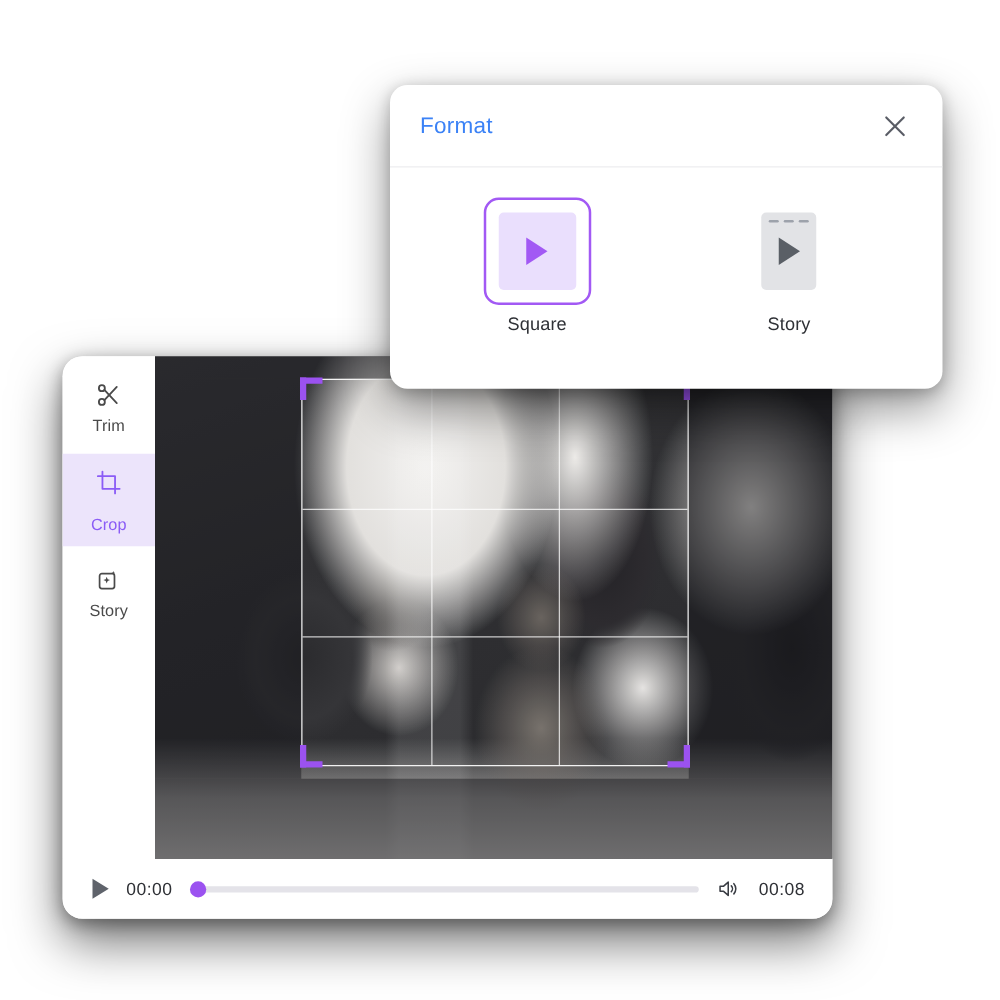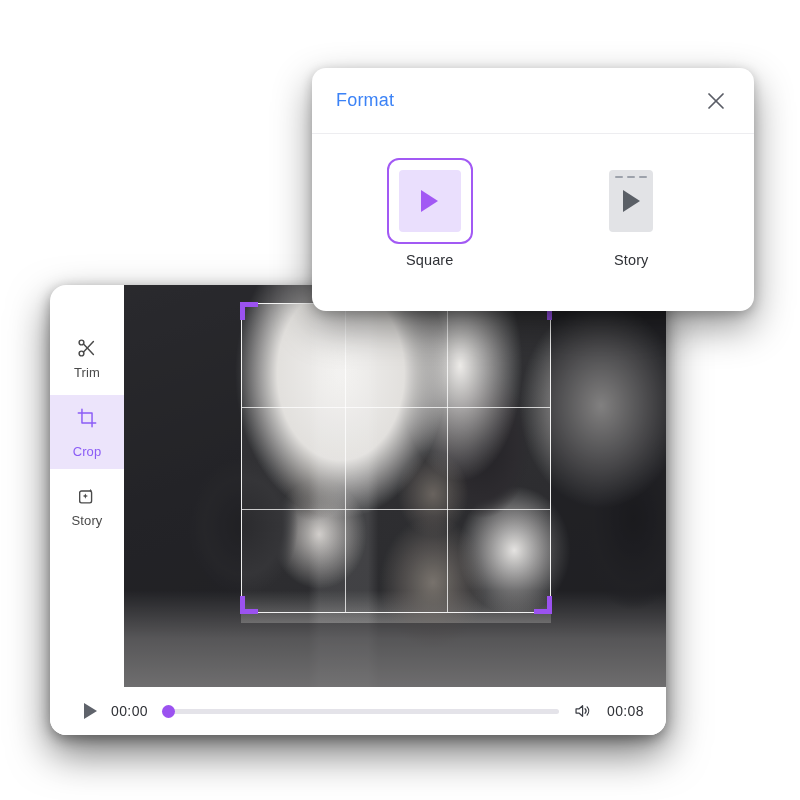--- a/index.html
+++ b/index.html
@@ -40,21 +40,20 @@
     min-height: 0;
   }
 
   
   .tool-rail {
     width: 74px;
     background: #ffffff;
     flex: 0 0 74px;
     padding-top: 4px;
     box-sizing: border-box;
-    margin-top: 32px;
   }
 
   .tool-item {
     height: 74px;
     display: flex;
     flex-direction: column;
     align-items: center;
     justify-content: center;
     gap: 7px;
     cursor: pointer;
@@ -155,21 +154,21 @@
   .crop-handle.br { border-right: 5px solid #9b52f0; border-bottom: 5px solid #9b52f0; right: -2px; bottom: -2px; }
 
   
   .player-bar {
     flex: 0 0 48px;
     height: 48px;
     background: #ffffff;
     display: flex;
     align-items: center;
     gap: 14px;
-    padding: 0 22px 0 34px;
+    padding: 0 22px 0 24px;
     box-sizing: border-box;
   }
   .play-btn {
     width: 0; height: 0;
     border-left: 13px solid #5f636b;
     border-top: 8px solid transparent;
     border-bottom: 8px solid transparent;
     cursor: pointer;
     flex: 0 0 auto;
   }

